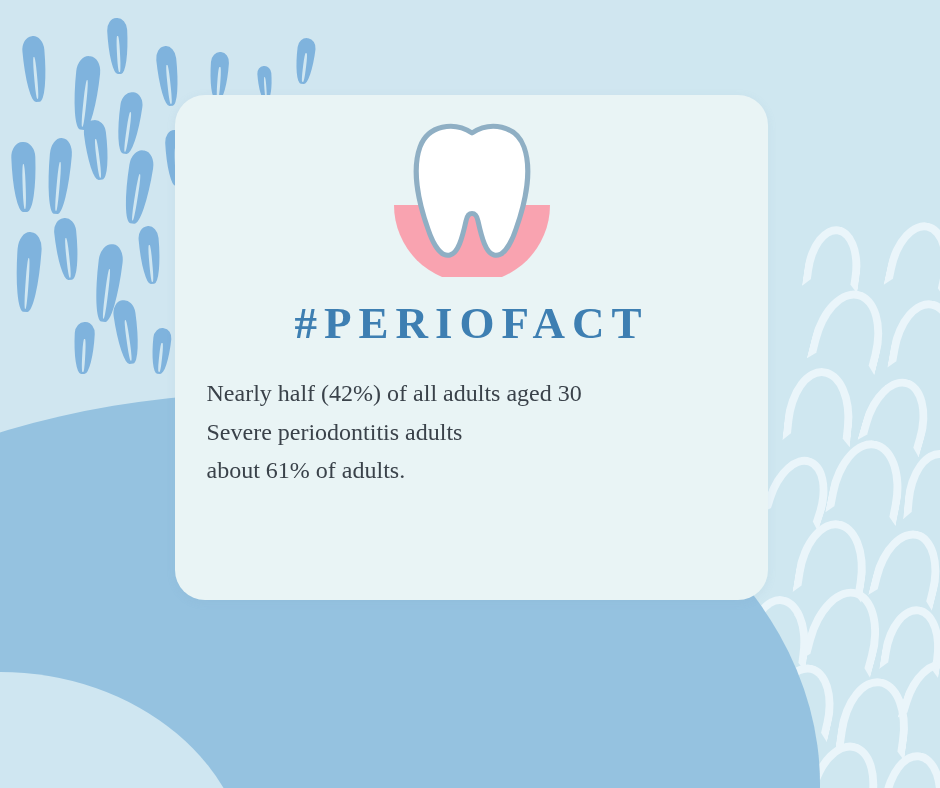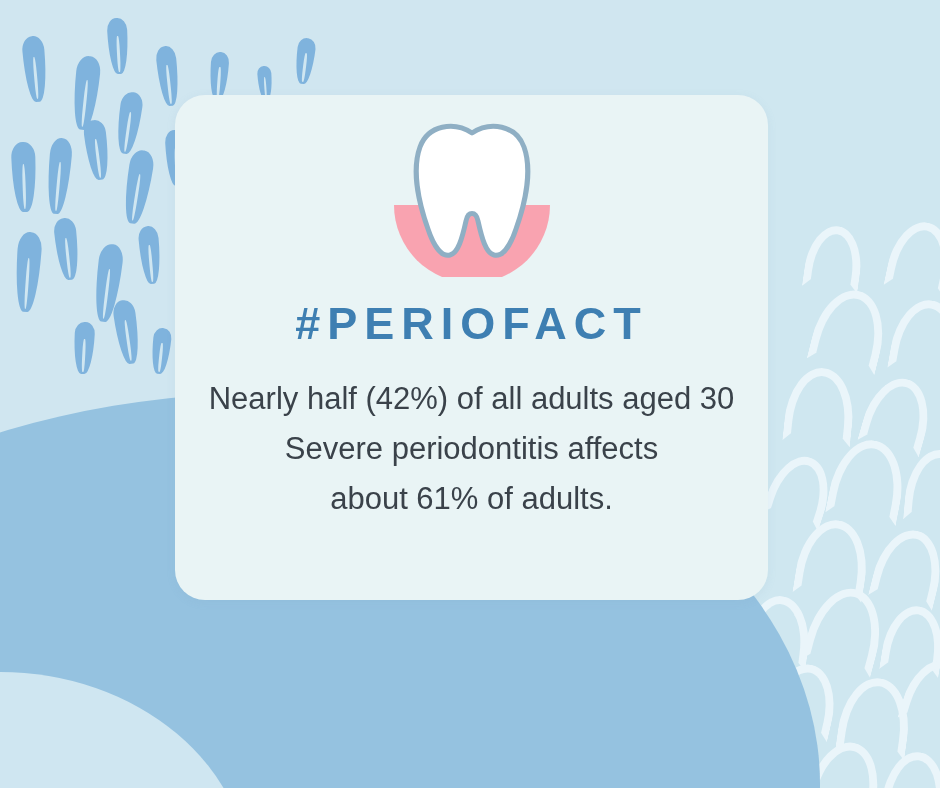--- a/index.html
+++ b/index.html
@@ -6,21 +6,21 @@
     margin: 0;
     padding: 0;
     background: #ffffff;
   }
   #poster {
     position: relative;
     width: 940px;
     height: 788px;
     overflow: hidden;
     background: #ec4899;
-    font-family: Liberation Sans, sans-serif;
+    font-family: Liberation Serif, serif;
   }
 
   
   .bg-base {
     position: absolute;
     inset: 0;
     background: #d0e6f0;
   }
   .bg-right-panel {
     position: absolute;
@@ -107,22 +107,22 @@
     font-weight: 700;
     letter-spacing: 7px;
     color: #3e7fb2;
     line-height: 1;
     white-space: nowrap;
   }
 
   .fact-body {
     margin-top: 28px;
     width: 530px;
-    text-align: center;
-    font-size: 31px;
+    text-align: left;
+    font-size: 24px;
     line-height: 1.61;
     color: #3a424a;
     font-weight: 400;
   }
   .fact-body .line { display: block; }
 </style>
 </head>
 <body>
 
 <div id="poster">
@@ -197,19 +197,19 @@
                  C 118 140, 126 130, 132 112
                  C 142 84, 148 52, 140 30
                  C 132 8, 106 4, 88 16 Z" fill="#ffffff" stroke="#8fafc4" stroke-width="5" stroke-linejoin="round"></path>
       </svg>
     </div>
 
     <div class="fact-title">#PERIOFACT</div>
 
     <div class="fact-body">
       <span class="line">Nearly half (42%) of all adults aged 30</span>
-      <span class="line">Severe periodontitis affects</span>
+      <span class="line">Severe periodontitis adults</span>
       <span class="line">about 61% of adults.</span>
     </div>
 
   </div>
 
 </div>
 
 </body></html>

